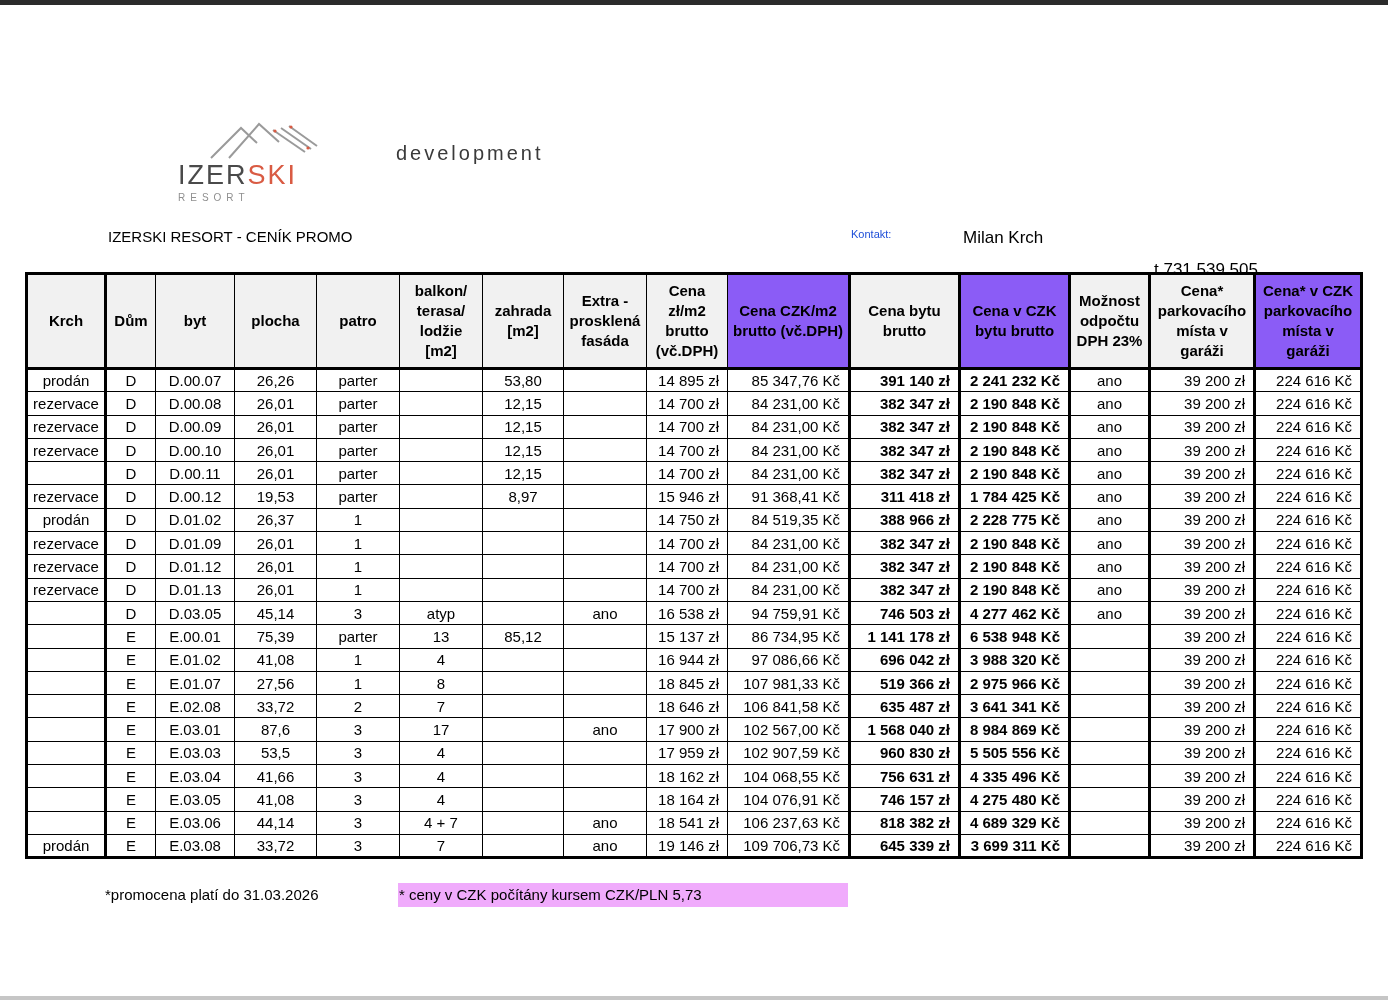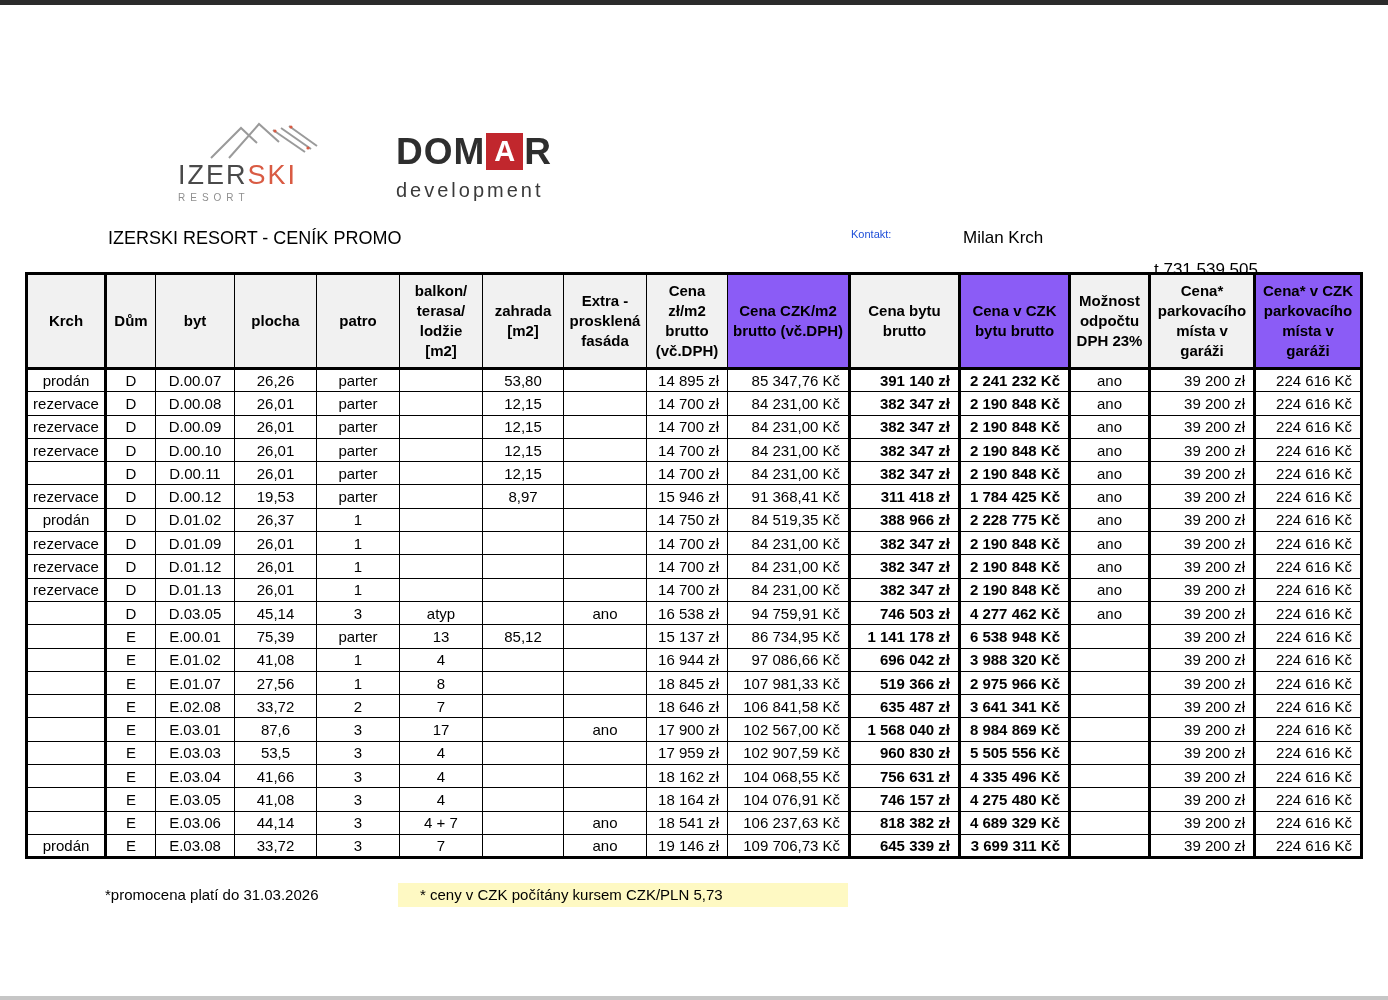--- a/index.html
+++ b/index.html
@@ -23,21 +23,21 @@
   .domar-row { display: flex; align-items: center; }
   .domar-txt { font-size: 37px; font-weight: bold; color: #2e2e2e; letter-spacing: 1px; line-height: 1; }
   .domar-a {
     width: 37px; height: 37px; background: #c1272d; color: #ffffff;
     font-size: 29px; font-weight: bold; display: flex; align-items: center; justify-content: center;
     margin: 0 1px;
   }
   .domar-sub { font-size: 20px; color: #3a3a3a; letter-spacing: 3px; margin-top: 9px; }
 
   
-  .doc-title { position: absolute; left: 108px; top: 228px; font-size: 18px; color: #000; }
+  .doc-title { position: absolute; left: 108px; top: 228px; font-size: 15px; color: #000; }
   .contact-label { position: absolute; left: 851px; top: 228px; font-size: 11px; color: #1d4ed8; }
   .contact-name  { position: absolute; left: 963px; top: 228px; font-size: 17px; color: #000; }
   .contact-phone { position: absolute; left: 1154px; top: 228px; font-size: 17px; color: #000; margin-top: 32px; }
 
   
   .price-table {
     position: absolute; left: 25px; top: 272px;
     border-collapse: collapse; table-layout: fixed; width: 1335px;
     border: 3px solid #000;
   }
@@ -67,21 +67,21 @@
   .price-table th.col10, .price-table td.col10,
   .price-table th.col11, .price-table td.col11,
   .price-table th.col12, .price-table td.col12,
   .price-table th.col13, .price-table td.col13,
   .price-table th.col14, .price-table td.col14 { border-left-width: 3px; }
 
   
   .note-left { position: absolute; left: 105px; top: 886px; font-size: 15px; color: #000; }
   .note-highlight {
     position: absolute; left: 398px; top: 883px; width: 450px; height: 24px;
-    background: #fef9c3; font-size: 15px; line-height: 24px; padding-left: 22px; color: #000;
+    background: #f0abfc; font-size: 15px; line-height: 24px; padding-left: 1px; color: #000;
   }
 </style>
 </head>
 <body>
 
 <div class="top-bar"></div>
 
 <div class="izerski-logo">
   <svg class="mark" width="150" height="52" viewBox="0 0 150 52">
     <polyline points="18,48 48,18 64,33" fill="none" stroke="#9a9a9a" stroke-width="2"></polyline>
@@ -91,25 +91,20 @@
     <line x1="96" y1="16" x2="124" y2="36" stroke="#9a9a9a" stroke-width="2"></line>
     <circle cx="82" cy="21" r="1.6" fill="#d95b43"></circle>
     <circle cx="98" cy="17" r="1.6" fill="#d95b43"></circle>
     <circle cx="115" cy="38" r="1.6" fill="#d95b43"></circle>
   </svg>
   <div class="izerski-word"><span>IZER</span><span class="accent">SKI</span></div>
   <div class="izerski-sub">RESORT</div>
 </div>
 
 <div class="domar-logo">
-  <div class="domar-row">
-    <span class="domar-txt">DOM</span>
-    <span class="domar-a">A</span>
-    <span class="domar-txt">R</span>
-  </div>
   <div class="domar-sub">development</div>
 </div>
 
 <div class="doc-title">IZERSKI RESORT - CENÍK PROMO</div>
 <div class="contact-label">Kontakt:</div>
 <div class="contact-name">Milan Krch</div>
 <div class="contact-phone">t.731 539 505</div>
 
 <table class="price-table">
   <colgroup>

